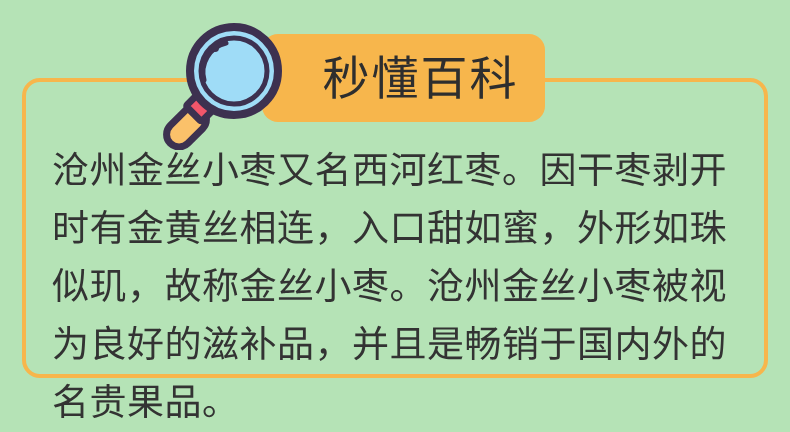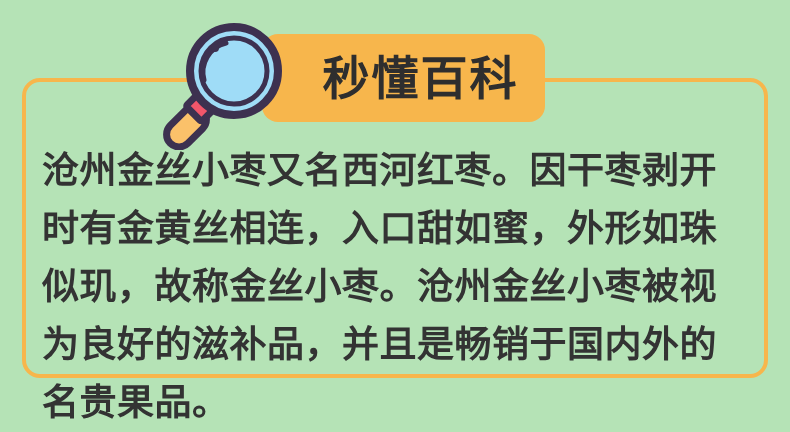--- a/index.html
+++ b/index.html
@@ -61,49 +61,48 @@
     left: 0;
     top: 0;
     width: 283px;
     height: 88px;
     display: flex;
     align-items: center;
     justify-content: center;
     padding-left: 34px;
     box-sizing: border-box;
     font-size: 47px;
-    font-weight: bold;
+    font-weight: normal;
     color: #2e2e2e;
     letter-spacing: 2px;
     line-height: 1;
     white-space: nowrap;
   }
 
   
   #magnifier {
     position: absolute;
     left: 160px;
     top: 18px;
     width: 132px;
     height: 132px;
   }
 
   
   #body-text {
     position: absolute;
-    left: 42px;
+    left: 52px;
     top: 142px;
     width: 700px;
     font-size: 37px;
     line-height: 58px;
     color: #333333;
     letter-spacing: 0.5px;
     text-align: left;
     white-space: pre-line;
-    font-weight: bold;
   }
 </style>
 </head>
 <body>
 
 <div id="card">
 
   <div id="frame"></div>
 
   <div id="header">

